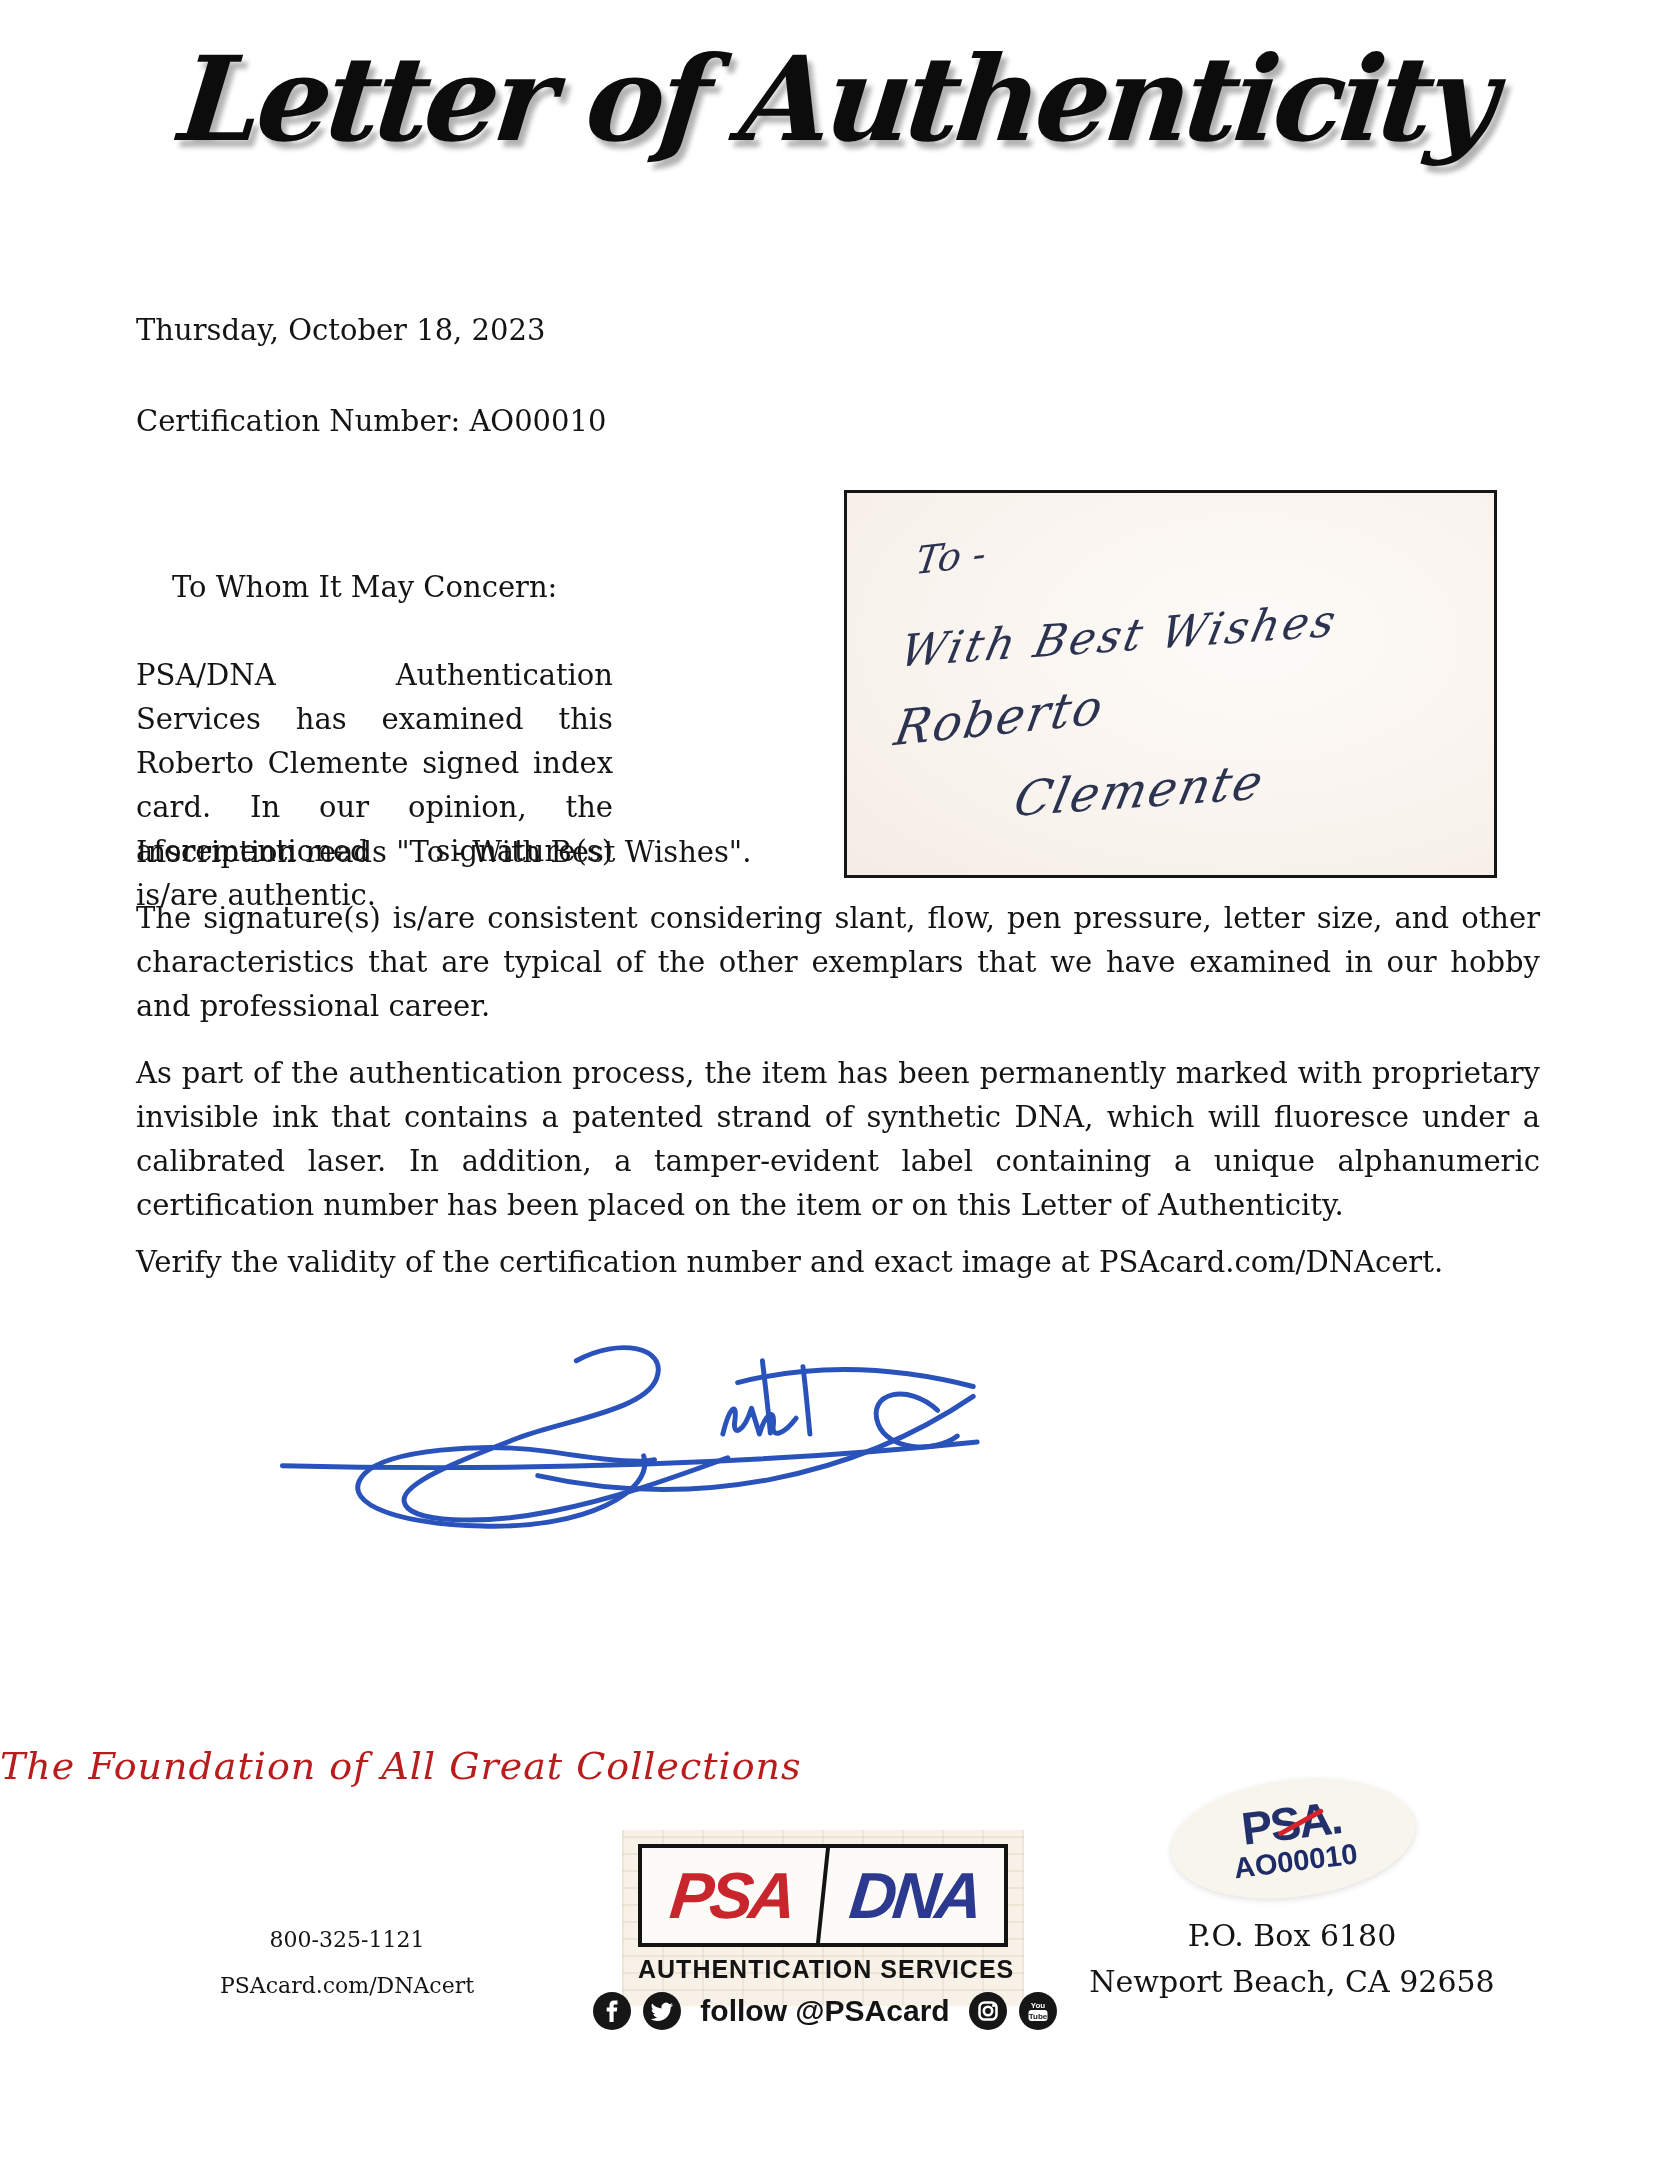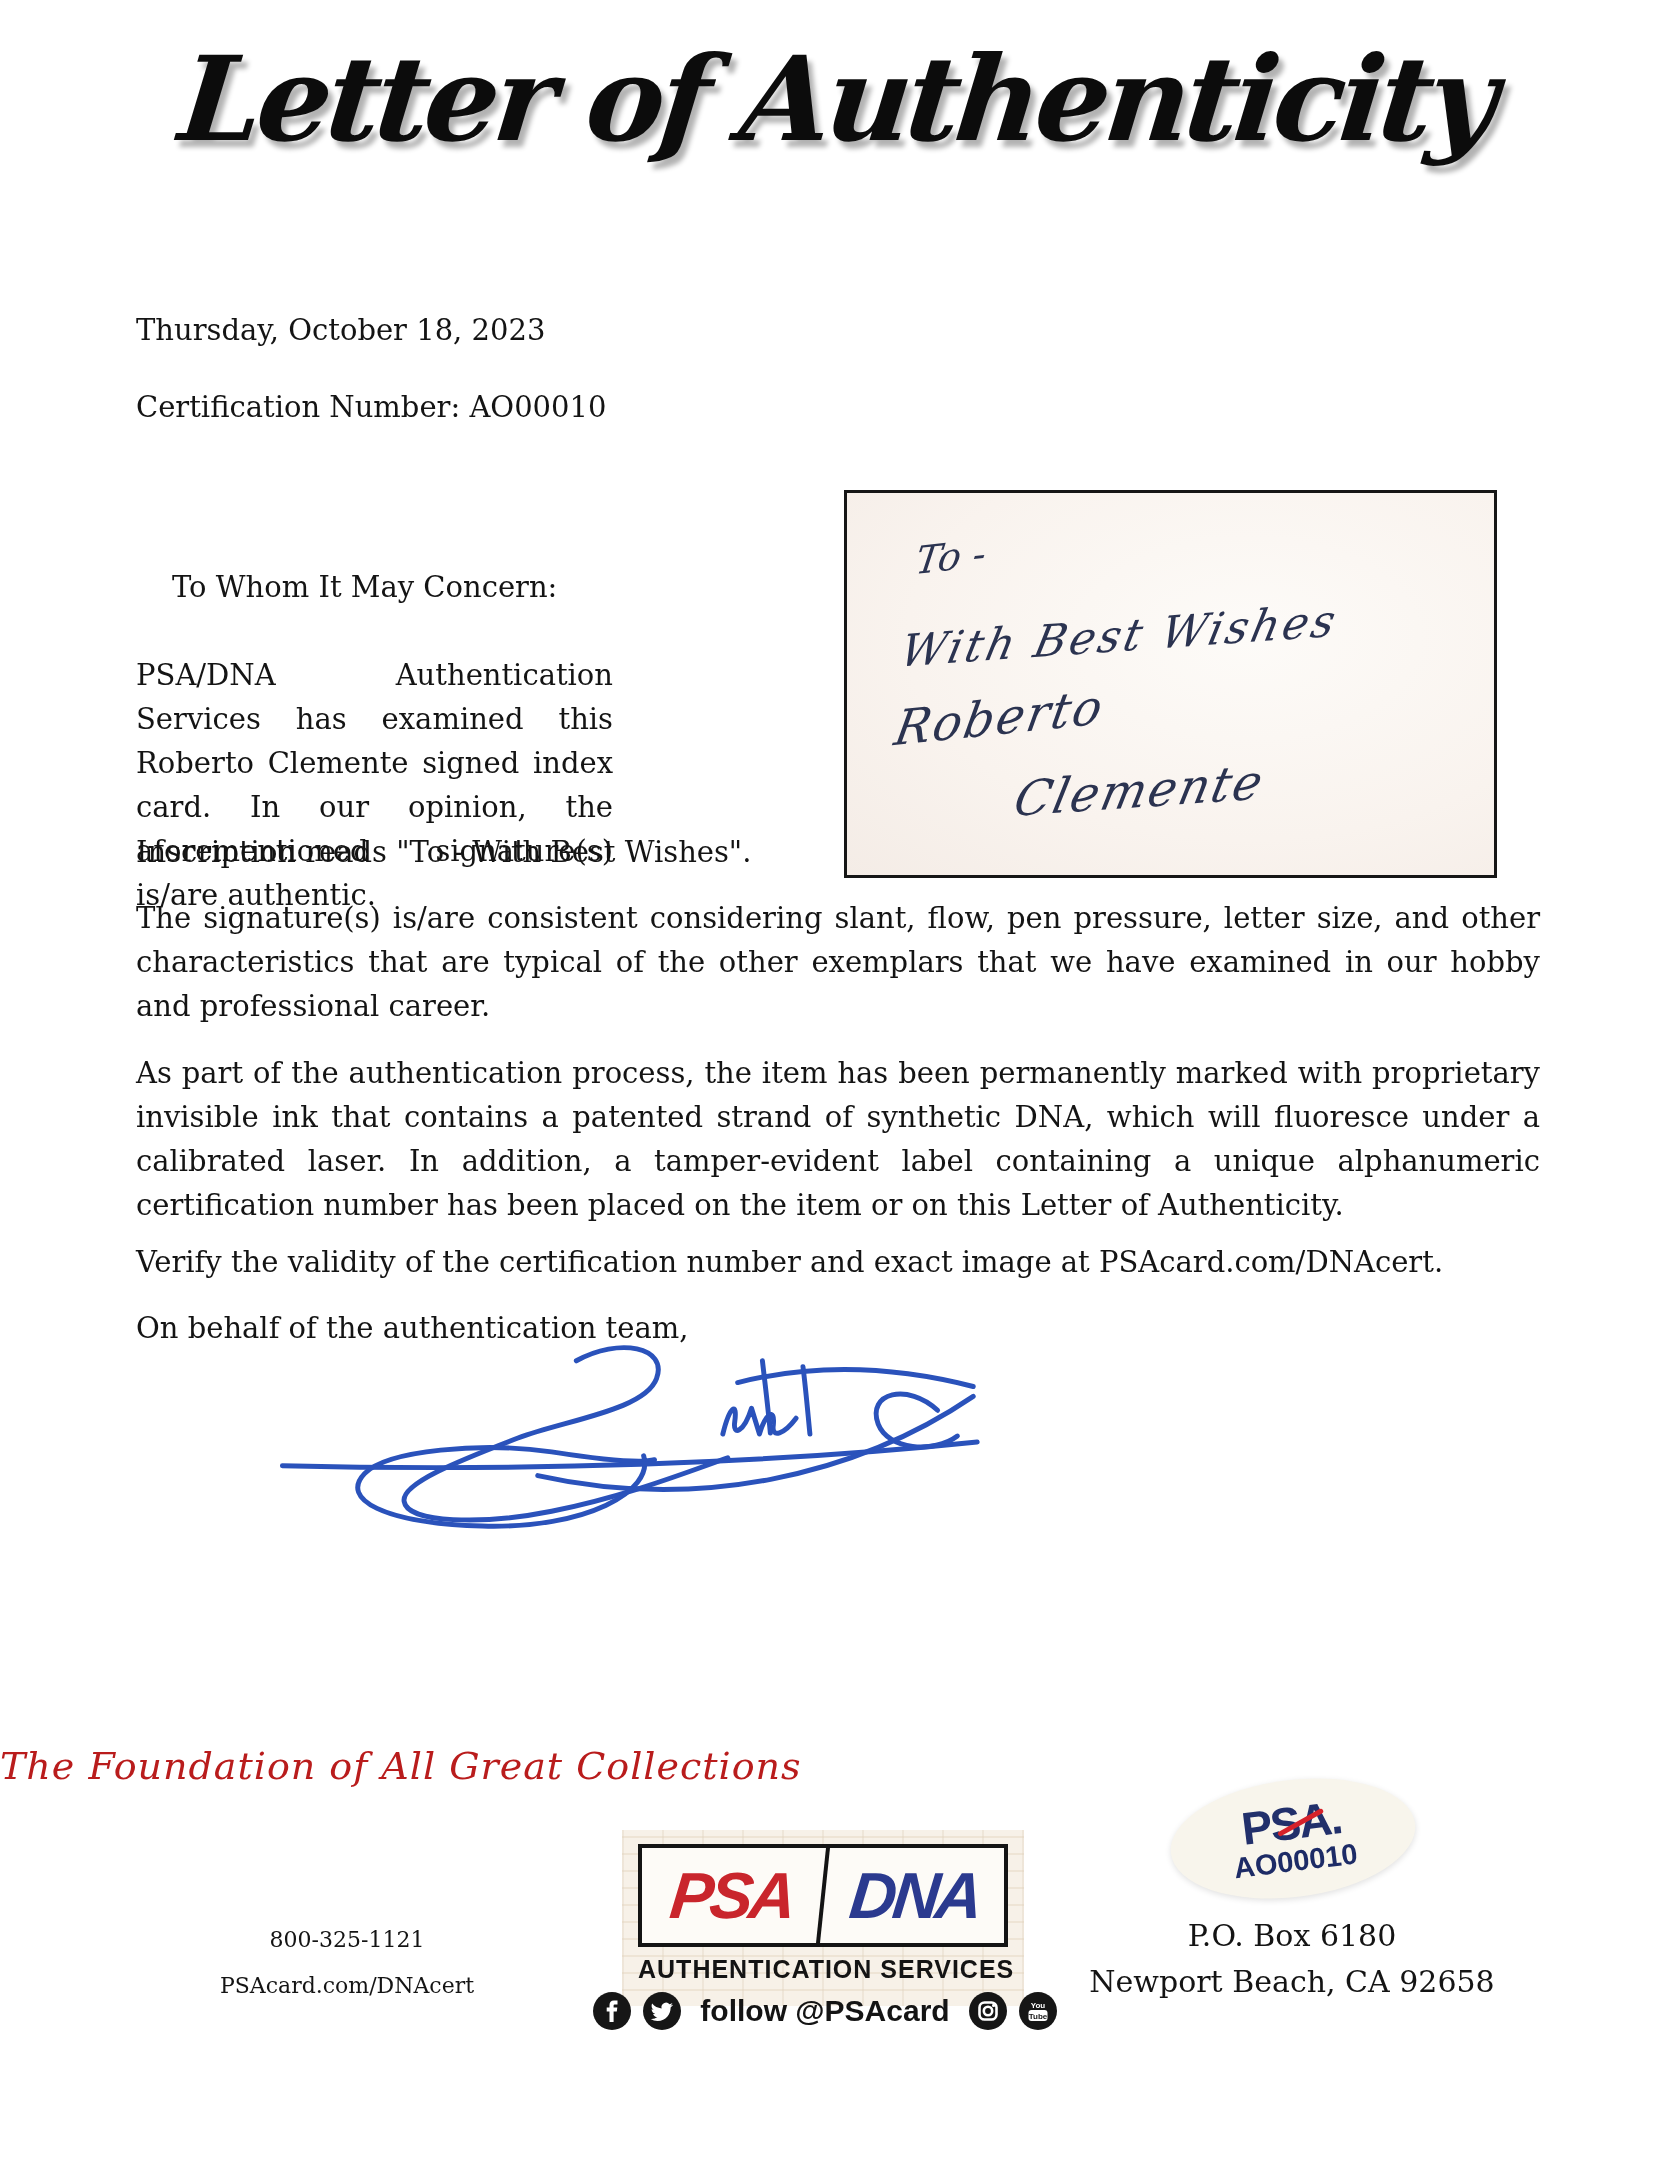--- a/index.html
+++ b/index.html
@@ -13,21 +13,21 @@
     position:absolute; top:30px; left:0; right:0; text-align:center;
     font-family:"DejaVu Serif", serif; font-style:italic; font-weight:bold;
     font-size:117px; letter-spacing:-5px; color:#0c0c0c;
     transform:skewX(-6deg);
     text-shadow:6px 7px 5px rgba(0,0,0,0.30);
     white-space:nowrap;
   }
   
   .textline { position:absolute; font-size:29px; color:#141414; }
   .date-line { top:313px; left:136px; }
-  .cert-line { top:390px; left:136px; }
+  .cert-line { top:404px; left:136px; }
   .salutation { top:570px; left:136px;margin-left:36px; }
   .inscription { top:835px; left:136px; }
   .verify-line { top:1245px; left:136px; }
   .closing-line { top:1311px; left:136px; }
   
   .para { position:absolute; font-size:29px; line-height:44px; color:#141414; text-align:justify; }
   .para-opinion { top:653px; left:136px; width:477px; }
   .para-consistency { top:896px; left:136px; width:1404px; }
   .para-dna { top:1051px; left:136px; width:1404px; }
   
@@ -123,21 +123,20 @@
   </div>
 
   <div class="textline inscription">Inscription reads "To - With Best Wishes".</div>
 
   <div class="para para-consistency">The signature(s) is/are consistent considering slant, flow, pen pressure, letter size, and other characteristics that are typical of the other exemplars that we have examined in our hobby and professional career.</div>
 
   <div class="para para-dna">As part of the authentication process, the item has been permanently marked with proprietary invisible ink that contains a patented strand of synthetic DNA, which will fluoresce under a calibrated laser. In addition, a tamper-evident label containing a unique alphanumeric certification number has been placed on the item or on this Letter of Authenticity.</div>
 
   <div class="textline verify-line">Verify the validity of the certification number and exact image at PSAcard.com/DNAcert.</div>
 
-  <div class="textline closing-line">On behalf of the authentication team,</div>
 
   <svg class="auth-signature" viewBox="0 0 780 205" fill="none" stroke="#2a52bb" stroke-width="5" stroke-linecap="round" stroke-linejoin="round">
     <path d="M357,26 C400,2 450,12 438,44 C426,76 346,86 298,104 C238,127 180,150 183,168 C186,190 262,192 332,178 C402,164 460,142 510,124"></path>
     <path d="M425,122 C436,158 366,196 262,193 C162,190 118,166 143,140 C166,116 262,108 332,118 C384,126 420,130 436,126"></path>
     <path d="M60,132 C300,138 550,130 762,108"></path>
     <path d="M505,100 C512,72 520,66 517,88 C515,102 526,99 534,74 L542,100 C548,80 558,72 556,91 C554,105 567,100 579,84"></path>
     <path d="M545,26 C548,52 551,76 553,99"></path>
     <path d="M586,32 C589,56 591,80 593,100"></path>
     <path d="M520,48 C600,28 680,32 758,52"></path>
     <path d="M722,76 C692,48 650,58 662,90 C672,116 718,120 742,102"></path>

